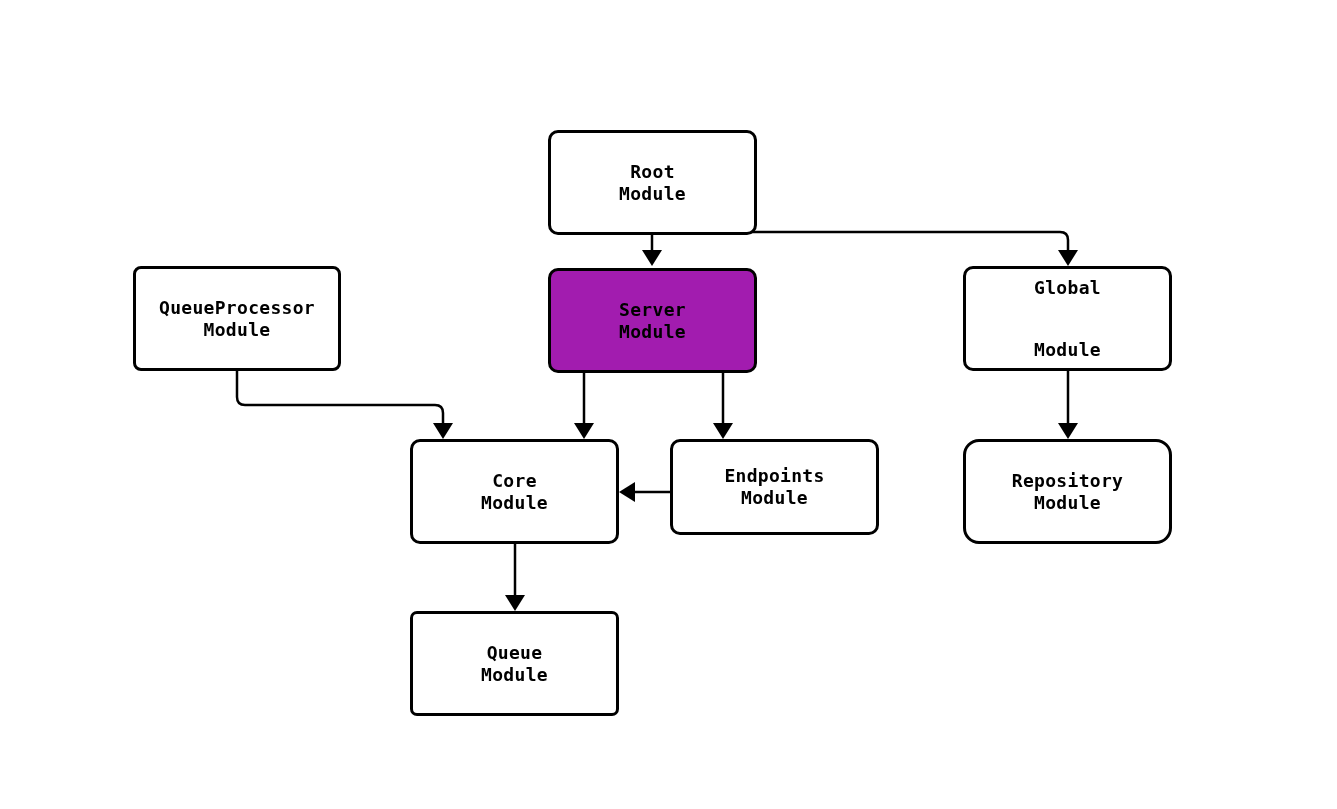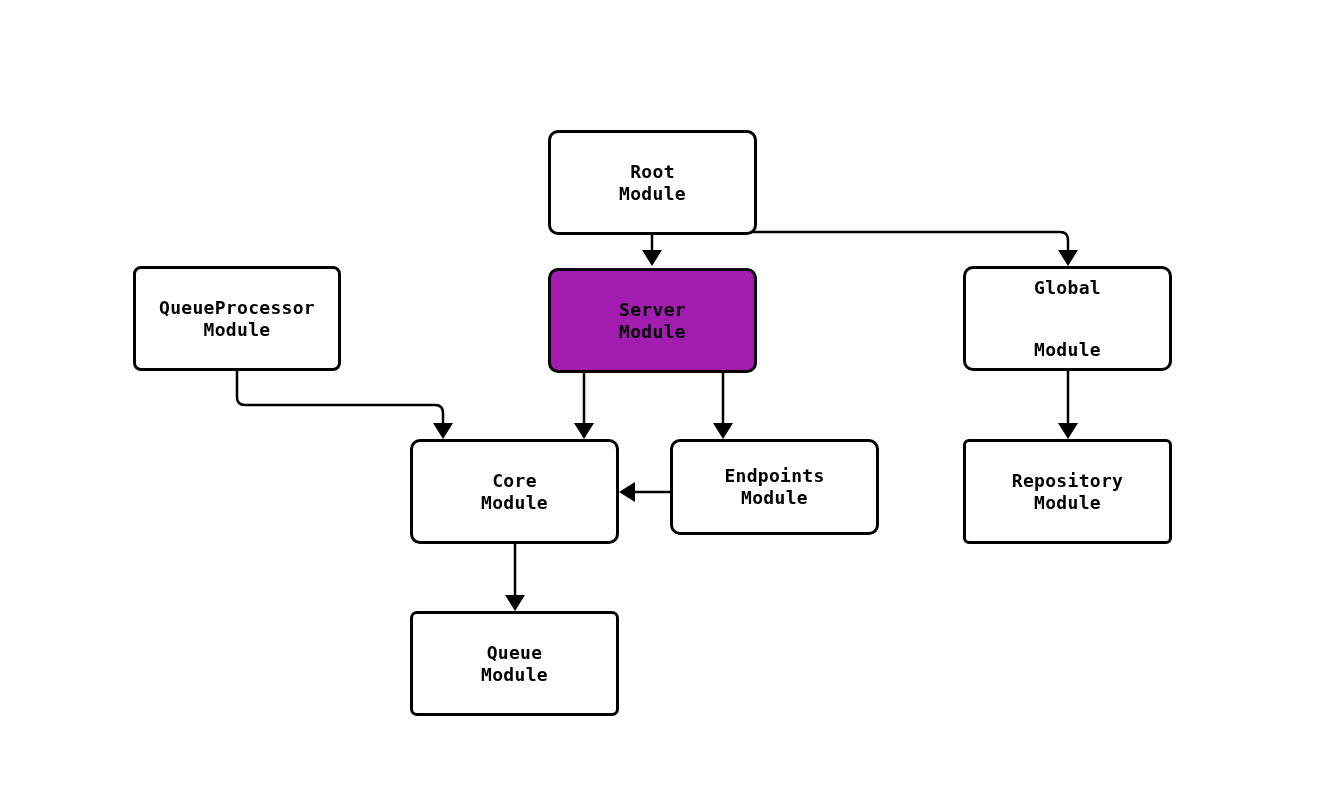--- a/index.html
+++ b/index.html
@@ -78,21 +78,21 @@
       <span class="node-line">Module</span>
     </div>
     <div class="node" style="left: 410px; top: 439px; width: 209px; height: 105px; background: rgb(255, 255, 255); border-width: 3px; border-color: rgb(0, 0, 0); border-radius: 10px; color: rgb(0, 0, 0);">
       <span class="node-line">Core</span>
       <span class="node-line">Module</span>
     </div>
     <div class="node" style="left: 670px; top: 439px; width: 209px; height: 96px; background: rgb(255, 255, 255); border-width: 3px; border-color: rgb(0, 0, 0); border-radius: 10px; color: rgb(0, 0, 0);">
       <span class="node-line">Endpoints</span>
       <span class="node-line">Module</span>
     </div>
-    <div class="node" style="left: 963px; top: 439px; width: 209px; height: 105px; background: rgb(255, 255, 255); border-width: 3px; border-color: rgb(0, 0, 0); border-radius: 6px; color: rgb(0, 0, 0);">
+    <div class="node" style="left: 963px; top: 439px; width: 209px; height: 105px; background: rgb(255, 255, 255); border-width: 3px; border-color: rgb(0, 0, 0); border-radius: 16px; color: rgb(0, 0, 0);">
       <span class="node-line">Repository</span>
       <span class="node-line">Module</span>
     </div>
     <div class="node" style="left: 410px; top: 611px; width: 209px; height: 105px; background: rgb(255, 255, 255); border-width: 3px; border-color: rgb(0, 0, 0); border-radius: 7px; color: rgb(0, 0, 0);">
       <span class="node-line">Queue</span>
       <span class="node-line">Module</span>
     </div>
   </div>
 
 </body></html>

